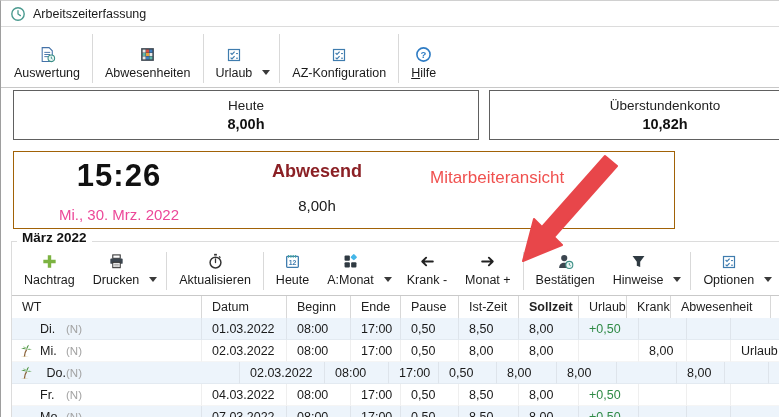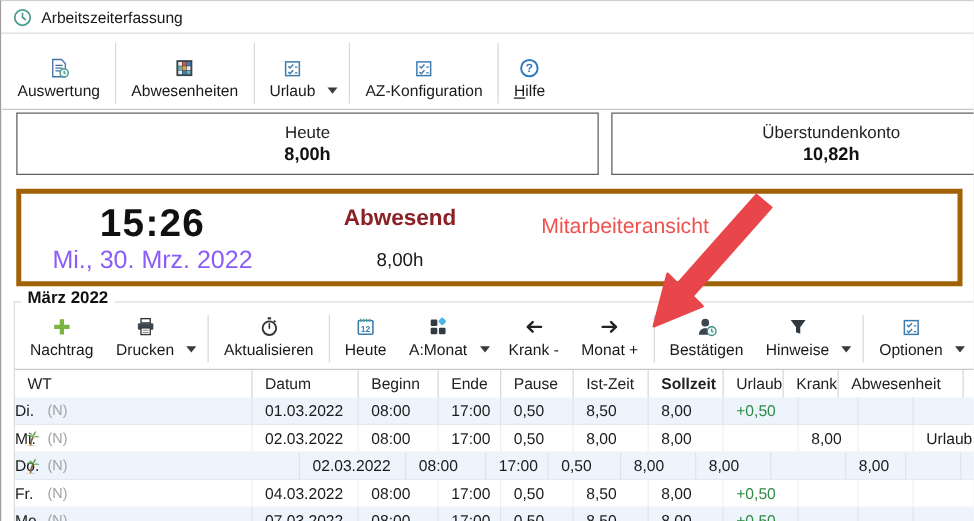--- a/index.html
+++ b/index.html
@@ -22,25 +22,25 @@
   .sep{width:1px;background:#d9d9d9;margin:4px 3px;}
   .chev-wrap{display:flex;align-items:flex-end;padding:0 6px 12px 1px;}
   .chev{width:0;height:0;border-left:4px solid transparent;border-right:4px solid transparent;
     border-top:5px solid #3a3a3a;}
   
   .panel{position:absolute;border:1px solid #606060;background:#fff;display:flex;
     flex-direction:column;align-items:center;justify-content:center;gap:3px;}
   .panel .plabel{font-size:13.5px;color:#222;}
   .panel .pvalue{font-size:14.5px;font-weight:bold;color:#111;}
   
-  .status-panel{position:absolute;left:12px;top:150px;width:757px;height:78px;
-    border:4px solid #a16207;background:#fff;}
+  .status-panel{position:absolute;left:12px;top:150px;width:662px;height:78px;
+    border:1px solid #a16207;background:#fff;}
   .clock-block{position:absolute;left:20px;top:6px;width:170px;text-align:center;}
   .clock-time{font-size:31px;font-weight:bold;letter-spacing:1px;color:#111;}
-  .clock-date{font-size:20px;margin-top:0;color:#8b5cf6;}
+  .clock-date{font-size:15px;margin-top:12px;color:#ec4899;}
   .state-block{position:absolute;left:238px;top:9px;width:130px;text-align:center;}
   .state-label{font-size:18px;font-weight:bold;color:var(--maroon,#8b2025);}
   .state-hours{font-size:15px;margin-top:15px;color:#1a1a1a;}
   .annotation{position:absolute;left:416px;top:16px;font-size:17px;color:var(--annred,#f0514f);}
   
   .overlay{position:absolute;left:0;top:0;width:779px;height:417px;pointer-events:none;z-index:6;}
   
   .groupbox{position:absolute;left:10px;top:240px;width:858px;height:200px;
     border:1px solid #dcdcdc;background:#fff;}
   .group-caption{position:absolute;left:16px;top:229px;z-index:2;background:#fff;
@@ -52,21 +52,21 @@
   .hcell{height:22px;display:flex;align-items:center;padding-left:10px;font-size:12.5px;
     color:#222;border-right:1px solid #d8d8d8;flex:0 0 auto;overflow:hidden;white-space:nowrap;}
   .trow{display:flex;height:22px;}
   .trow.alt{background:var(--rowalt,#edf4fb);}
   .tcell{display:flex;align-items:center;padding-left:10px;font-size:12.5px;color:#1a1a1a;
     border-right:1px solid rgba(0,0,0,0.06);border-bottom:1px solid rgba(0,0,0,0.04);
     flex:0 0 auto;overflow:hidden;white-space:nowrap;}
   .tcell.pos{color:var(--green,#2f8a46);}
   .wt-cell{position:relative;padding-left:0;}
   .wt-palm{position:absolute;left:5px;top:3px;width:16px;height:16px;}
-  .wt-day{width:26px;display:inline-block;}
+  .wt-day{margin-left:28px;width:26px;display:inline-block;}
   .wt-code{color:#a3a3a3;font-size:11.5px;}
   u{text-decoration:underline;}
 </style>
 </head>
 <body>
 
 <div class="window">
 
   <div class="titlebar">
     <span style="display:flex;">
@@ -332,21 +332,21 @@
           <div class="tcell" style="width: 50px;">17:00</div>
           <div class="tcell" style="width: 58px;">0,50</div>
           <div class="tcell" style="width: 60px;">8,00</div>
           <div class="tcell" style="width: 60px;">8,00</div>
           <div class="tcell" style="width: 60px;"></div>
           <div class="tcell" style="width: 48px;">8,00</div>
           <div class="tcell" style="width: 44px;"></div>
           <div class="tcell" style="width: 100px;">Urlaub</div>
         </div>
         <div class="trow alt">
-          <div class="tcell wt-cell" style="width: 228px;">
+          <div class="tcell wt-cell" style="width: 228px; text-align: right;">
             <span class="wt-palm"><svg width="16" height="16" viewBox="0 0 16 16">
                 <path d="M7.4 13.6c.2-3 .8-5.2 2.2-7" stroke="#8a6239" stroke-width="1.3" fill="none"></path>
                 <path d="M9.6 6.6C8 5 6 4.6 4 5.6c2 .2 3.4.6 5.6 1z" fill="#4e9440"></path>
                 <path d="M9.6 6.6c-.4-2.2.4-3.8 2.4-4.8-.8 1.8-1 3.2-2.4 4.8z" fill="#4e9440"></path>
                 <path d="M9.6 6.6c1.8-1.2 3.6-1.2 5.2 0-1.8.2-3.4.2-5.2 0z" fill="#5aa34c"></path>
                 <path d="M9.6 6.6C8.6 5 7.4 4.2 5.8 4c1.6-.8 3.2-.2 3.8 2.6z" fill="#5aa34c"></path>
                 <path d="M3.6 13.8c2.6-.8 5.4-.8 8.4 0z" fill="#cbb37a"></path>
               </svg></span>
             <span class="wt-day">Do.</span>
             <span class="wt-code">(N)</span>

